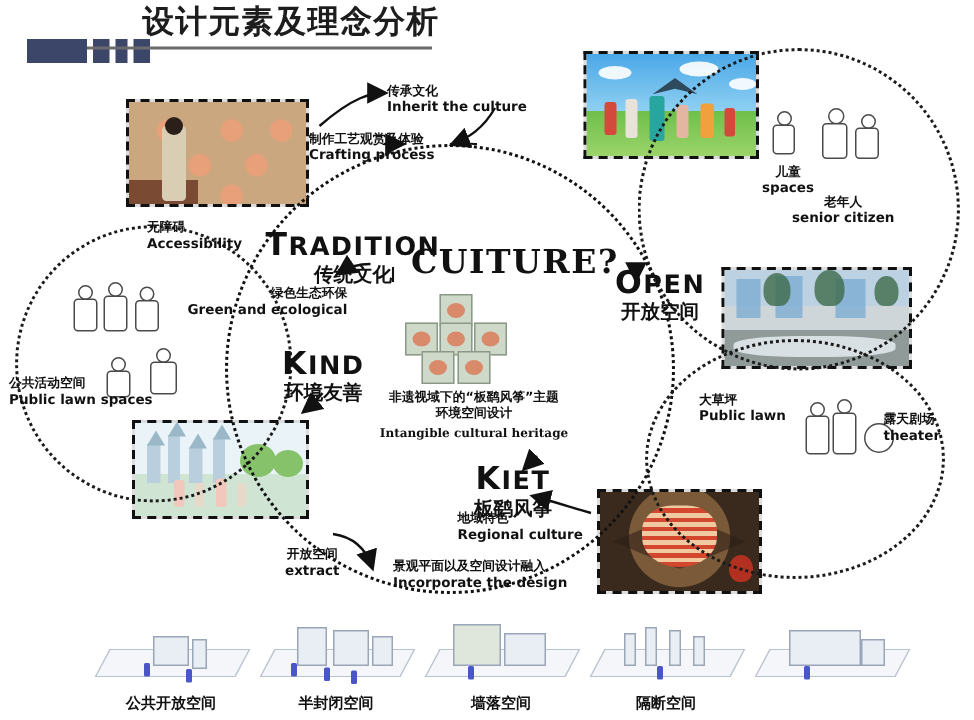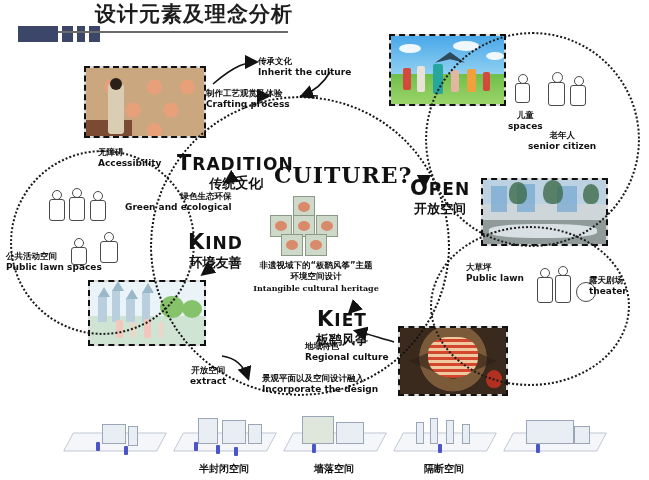--- a/index.html
+++ b/index.html
@@ -397,17 +397,18 @@
     <div class="wall" style="left:70px;top:12px;width:6px;height:18px;"></div>
     <div class="mark" style="left:46px;top:32px;"></div>
   </div>
   <div class="iso iso5">
     <div class="plate"></div>
     <div class="wall" style="left:24px;top:8px;width:46px;height:22px;"></div>
     <div class="wall" style="left:72px;top:14px;width:14px;height:16px;"></div>
     <div class="mark" style="left:34px;top:32px;"></div>
   </div>
 
+  <div class="iso-label isoL1">公共开放空间</div>
   <div class="iso-label isoL2">半封闭空间</div>
   <div class="iso-label isoL3">墙落空间</div>
   <div class="iso-label isoL4">隔断空间</div>
 
 </div>
 
 </body></html>

